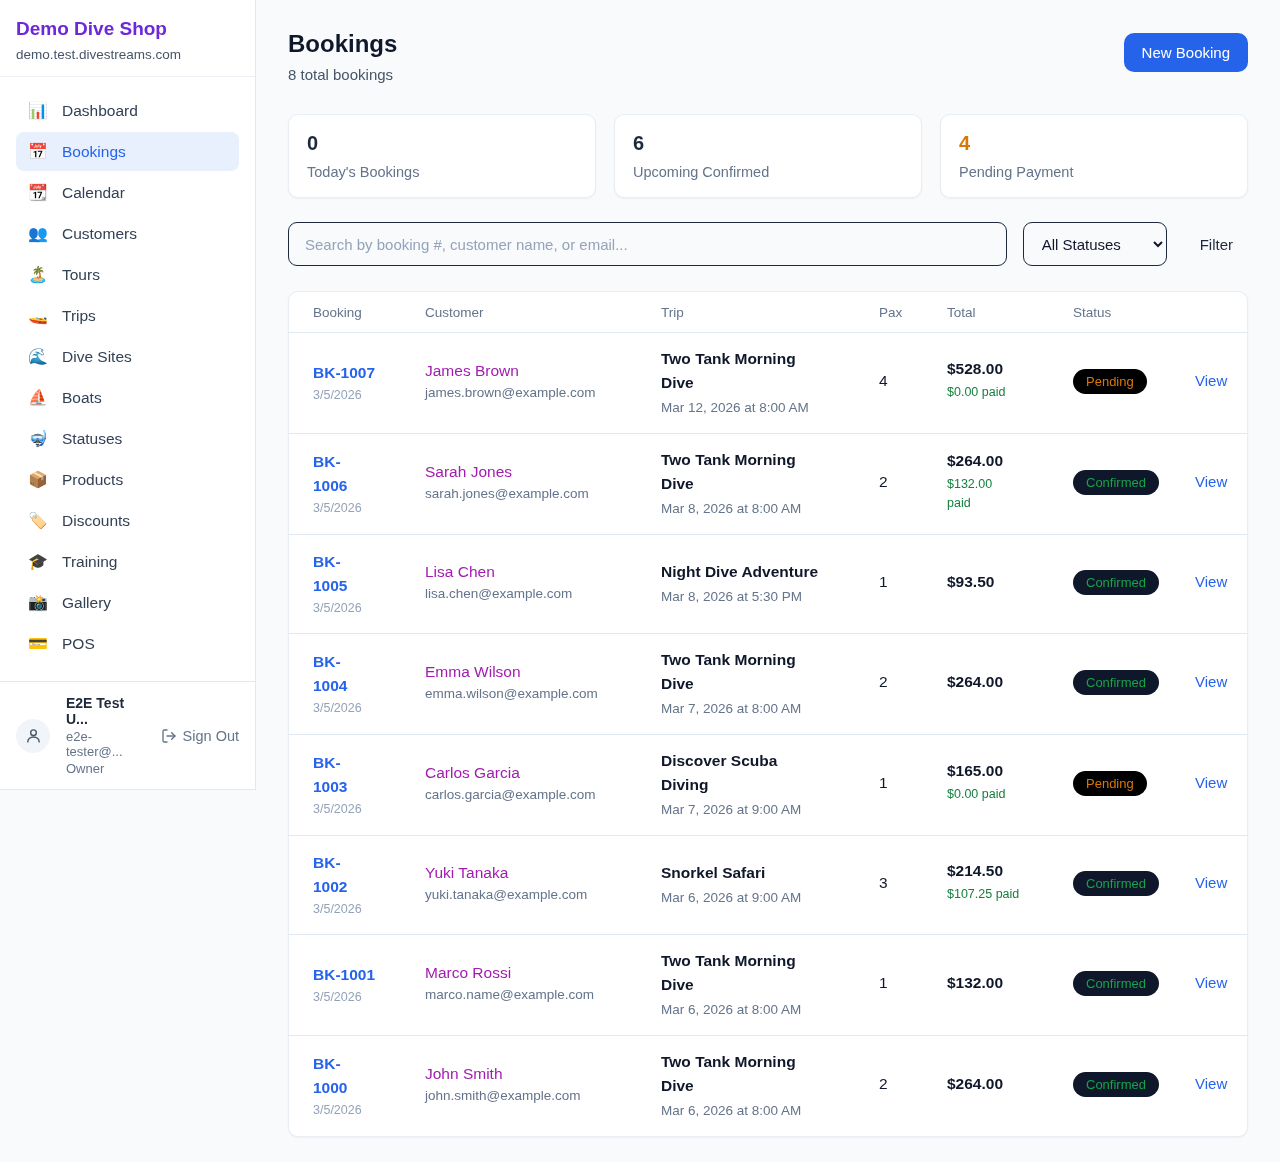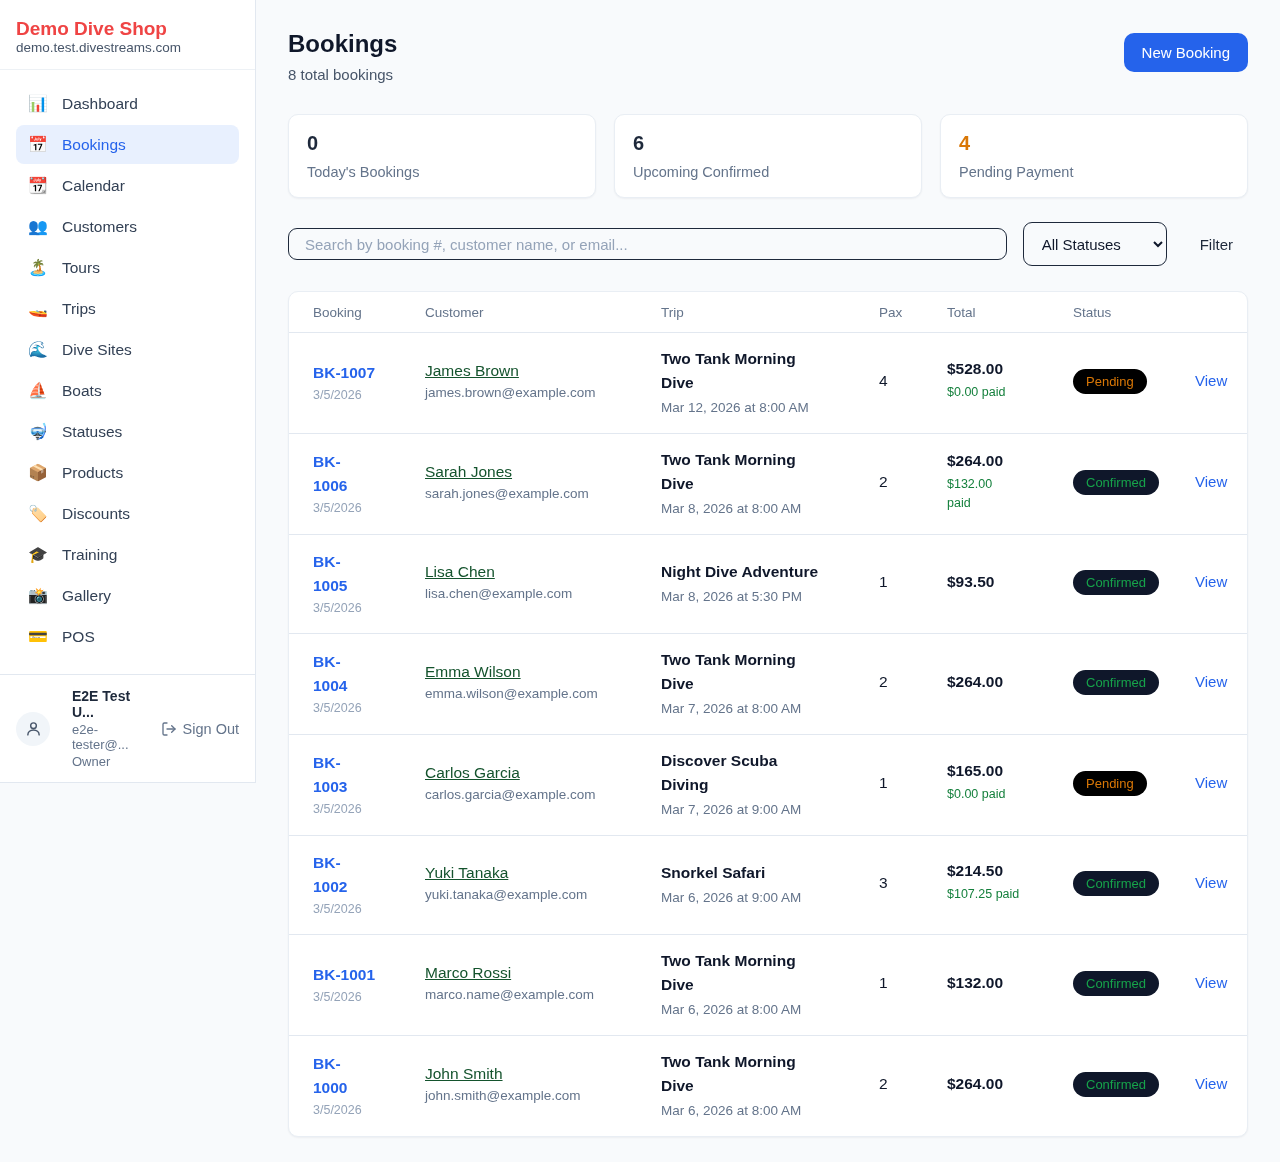--- a/index.html
+++ b/index.html
@@ -9,34 +9,34 @@
     background:#f8fafc; color:#0f172a; overflow:hidden;
   }
   .app { display:flex; align-items:flex-start; width:1280px; height:1162px; }
 
   
   .sidebar {
     width:256px; background:#ffffff; flex-shrink:0;
     border-right:1px solid #e2e8f0; border-bottom:1px solid #e2e8f0;
   }
   .brand { padding:18px 16px 14px; border-bottom:1px solid #edf1f5; }
-  .brand-name { font-size:19px; font-weight:700; color:#ef4444; }
+  .brand-name { font-size:19px; font-weight:700; color:#6d28d9; margin-bottom:7px; }
   .brand-domain { font-size:13.5px; color:#475569; }
   .nav { padding:14px 16px 16px; }
   .nav-item {
     display:flex; align-items:center; gap:13px;
     padding:10px 12px; border-radius:8px; margin-bottom:2px;
     font-size:15.5px; color:#334155; cursor:pointer;
   }
   .nav-item .nav-icon { width:21px; font-size:16px; text-align:center; flex-shrink:0; }
   .nav-item.active { background:#e8f0fe; }
   .nav-item.active .nav-label { color:#2563eb; }
   .user-box {
     border-top:1px solid #e2e8f0; padding:13px 16px;
-    display:flex; align-items:center; gap:22px;
+    display:flex; align-items:center; gap:16px;
   }
   .avatar {
     width:34px; height:34px; border-radius:50%; background:#f1f5f9;
     display:flex; align-items:center; justify-content:center; color:#475569; flex-shrink:0;
   }
   .user-info { flex:1; min-width:0; }
   .user-name  { font-size:14px; font-weight:700; color:#1e293b; margin-bottom:2px; }
   .user-email { font-size:13px; color:#64748b; margin-bottom:2px; }
   .user-role  { font-size:13px; color:#64748b; }
   .signout {
@@ -58,21 +58,21 @@
   .stats { display:flex; gap:18px; margin-bottom:24px; }
   .stat-card {
     flex:1; background:#ffffff; border:1px solid #e9eef4; border-radius:10px;
     padding:17px 18px; box-shadow:0 1px 2px rgba(15,23,42,.05);
   }
   .stat-value { font-size:20px; font-weight:700; color:#1e293b; margin-bottom:9px; }
   .stat-label { font-size:14.5px; color:#64748b; }
 
   .filter-row { display:flex; align-items:center; margin-bottom:25px; }
   .search {
-    flex:1; height:32px; border:1px solid #1e293b; border-radius:9px;
+    flex:1; height:44px; border:1px solid #1e293b; border-radius:9px;
     background:#f8fafc; padding:0 16px; font-size:15px; color:#0f172a; font-family:inherit;
   }
   .search::placeholder { color:#94a3b8; }
   .status-select {
     margin-left:16px; height:44px; width:144px; border:1px solid #1e293b; border-radius:9px;
     background:#f8fafc; font-size:15px; color:#0f172a; padding:0 14px; font-family:inherit;
     cursor:pointer;
   }
   .filter-btn {
     margin:0 15px 0 33px; background:none; border:none; font-size:15px;
@@ -88,21 +88,21 @@
     display:grid;
     grid-template-columns:112px 236px 218px 68px 126px 122px 1fr;
     padding:0 24px; align-items:center;
   }
   .thead { height:41px; border-bottom:1px solid #e2e8f0; }
   .th { font-size:13.5px; color:#64748b; }
   .trow { min-height:99px; border-bottom:1px solid #e2e8f0; padding-top:14px; padding-bottom:18px; }
   .trow:last-child { border-bottom:none; }
   .booking-id { color:#2563eb; font-weight:700; font-size:15.5px; white-space:pre-line; line-height:1.55; cursor:pointer; }
   .booking-date { color:#94a3b8; font-size:12.5px; margin-top:3px; }
-  .customer-name { font-size:15.5px; color:#14532d; margin-bottom:5px;text-decoration:underline; }
+  .customer-name { font-size:15.5px; color:#a21caf; margin-bottom:5px; }
   .customer-email { font-size:13.5px; color:#64748b; }
   .trip-name { font-size:15.5px; font-weight:600; color:#0f172a; white-space:pre-line; line-height:1.55; margin-bottom:5px; }
   .trip-datetime { font-size:13.5px; color:#64748b; }
   .pax { font-size:15.5px; color:#0f172a; }
   .total { font-size:15.5px; font-weight:700; color:#0f172a; }
   .paid { color:#15803d; font-size:12.5px; margin-top:5px; white-space:pre-line; line-height:1.5; }
   .badge {
     display:inline-block; padding:5px 13px; border-radius:999px; font-size:13px; white-space:nowrap;
   }
   .badge.pending   { background:#000000; color:#d97706; }

